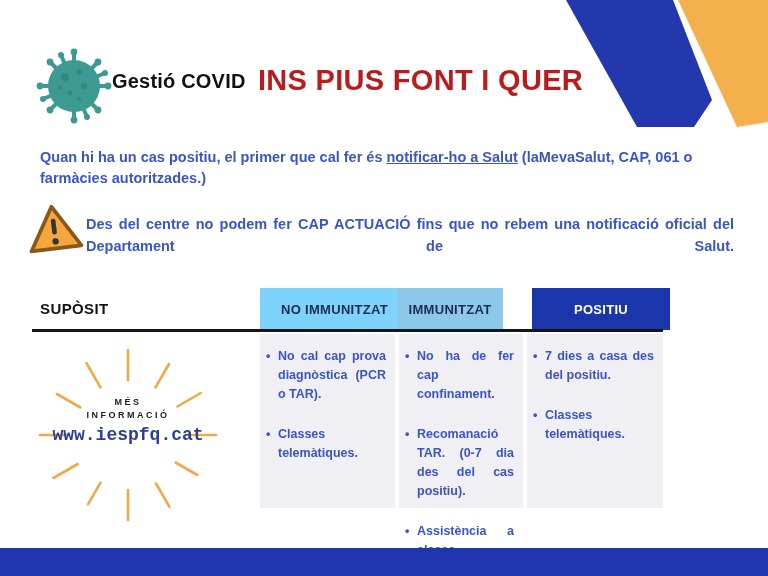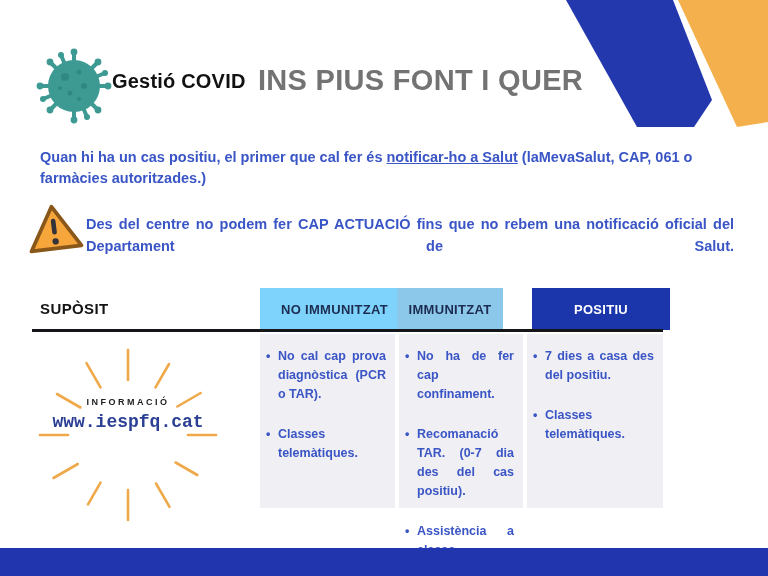--- a/index.html
+++ b/index.html
@@ -11,21 +11,21 @@
   
   .corner-svg{position:absolute;top:0;right:0;}
   
   .virus-svg{position:absolute;left:34px;top:46px;}
   .logo-label{
     position:absolute;left:112px;top:70px;
     font-size:20px;font-weight:bold;color:#111111;letter-spacing:0.2px;
   }
   .page-title{
     position:absolute;left:258px;top:64px;width:320px;
-    font-size:29px;font-weight:bold;color:#737373;letter-spacing:0.3px;
+    font-size:29px;font-weight:bold;color:#b91c1c;letter-spacing:0.3px;
     text-align:center;white-space:nowrap;
   }
   
   .intro{
     position:absolute;left:40px;top:147px;width:694px;
     font-size:14.5px;line-height:21px;font-weight:bold;color:#3a55c5;
   }
   .intro .link{text-decoration:underline;cursor:pointer;}
   
   .warning-svg{position:absolute;left:26px;top:202px;transform:rotate(-7deg);}
@@ -183,17 +183,18 @@
     <line x1="118" y1="138.5" x2="131.5" y2="161.9"></line>
     <line x1="90" y1="145" x2="90" y2="175"></line>
     <line x1="62.5" y1="137.6" x2="50" y2="159.3"></line>
     <line x1="39.8" y1="119" x2="15.5" y2="133"></line>
     <line x1="30" y1="90" x2="2" y2="90"></line>
     <line x1="42.4" y1="62.5" x2="19" y2="49"></line>
     <line x1="62.5" y1="42.4" x2="48.5" y2="18.1"></line>
   </g>
 </svg>
 <div class="info-block">
+  <div class="info-line">MÉS</div>
   <div class="info-line">INFORMACIÓ</div>
   <div class="info-url">www.iespfq.cat</div>
 </div>
 
 <div class="bottom-bar"></div>
 
 </body></html>

